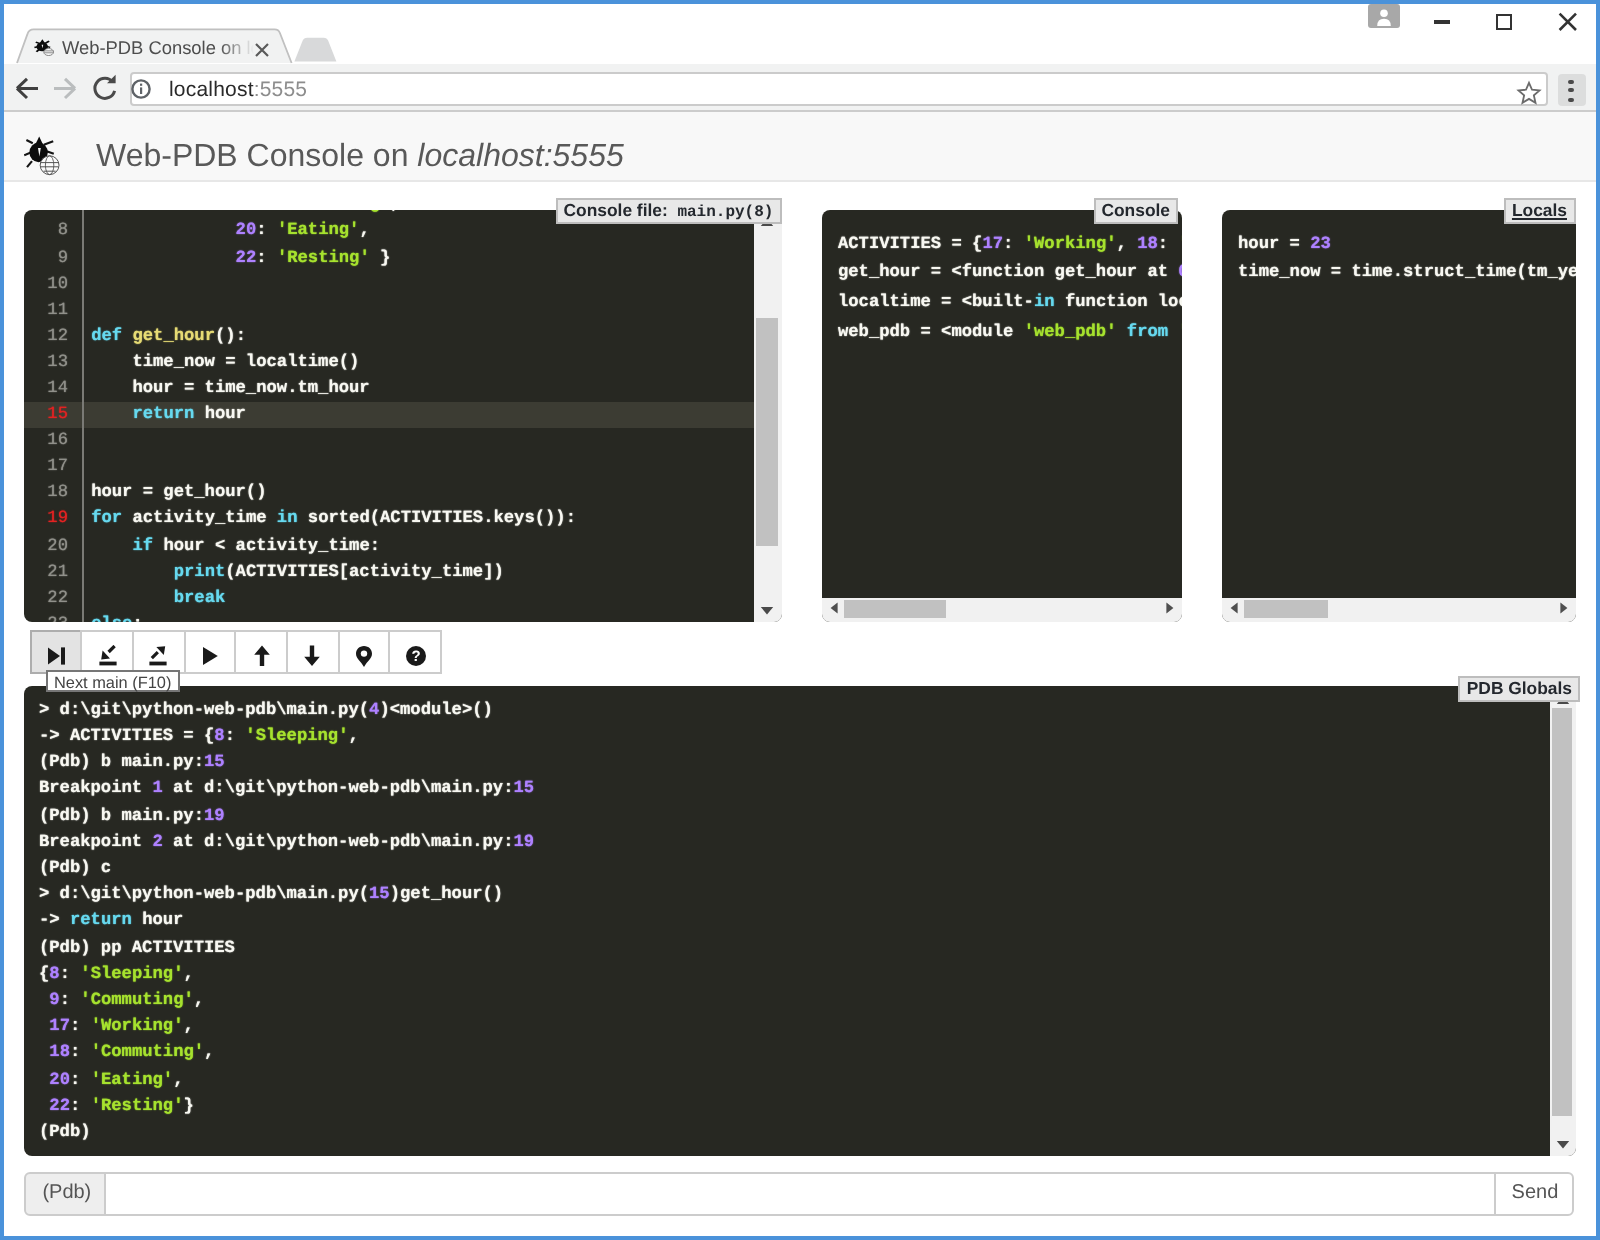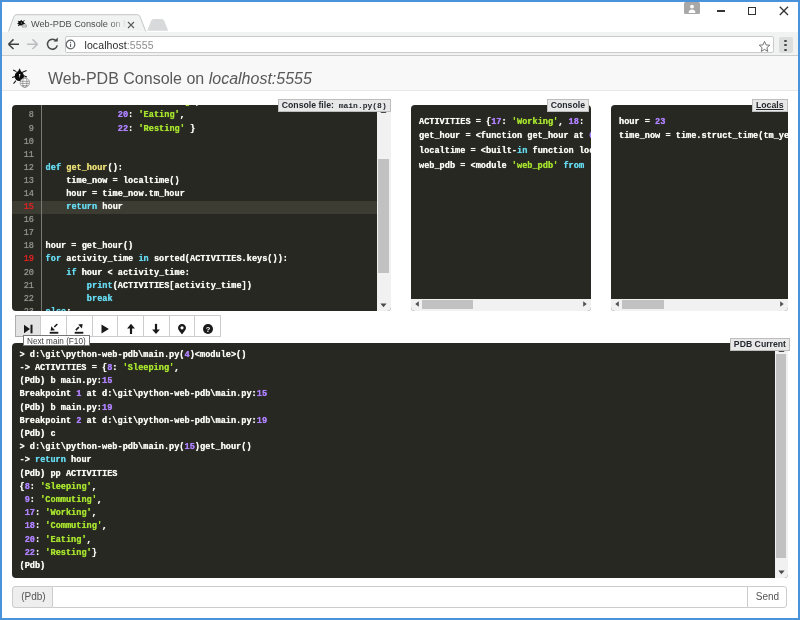--- a/index.html
+++ b/index.html
@@ -227,20 +227,20 @@
     <div id="console" class="mono" style="position:absolute; left:7.3px; top:5.7px; line-height:13.2px;"><div>&gt; d:\git\python-web-pdb\main.py(<span class="n">4</span>)&lt;module&gt;()</div><div>-&gt; ACTIVITIES = {<span class="n">8</span>: <span class="s">'Sleeping'</span>,</div><div>(Pdb) b main.py:<span class="n">15</span></div><div>Breakpoint <span class="n">1</span> at d:\git\python-web-pdb\main.py:<span class="n">15</span></div><div>(Pdb) b main.py:<span class="n">19</span></div><div>Breakpoint <span class="n">2</span> at d:\git\python-web-pdb\main.py:<span class="n">19</span></div><div>(Pdb) c</div><div>&gt; d:\git\python-web-pdb\main.py(<span class="n">15</span>)get_hour()</div><div>-&gt; <span class="k">return</span> hour</div><div>(Pdb) pp ACTIVITIES</div><div>{<span class="n">8</span>: <span class="s">'Sleeping'</span>,</div><div> <span class="n">9</span>: <span class="s">'Commuting'</span>,</div><div> <span class="n">17</span>: <span class="s">'Working'</span>,</div><div> <span class="n">18</span>: <span class="s">'Commuting'</span>,</div><div> <span class="n">20</span>: <span class="s">'Eating'</span>,</div><div> <span class="n">22</span>: <span class="s">'Resting'</span>}</div><div>(Pdb)</div></div>
     <div class="sbv" style="right:0; top:0; width:13px; height:235px;"></div>
     <svg class="abs" style="right:3px; top:4.5px;" width="7" height="4.5" viewBox="0 0 7 4.5">
         <path d="M3.5,0.3 L6.6,4 L0.4,4 Z" fill="#4a4a4a"></path>
       </svg>
     <svg class="abs" style="right:3px; top:227px;" width="7" height="4.5" viewBox="0 0 7 4.5">
         <path d="M3.5,4.2 L6.6,0.5 L0.4,0.5 Z" fill="#4a4a4a"></path>
       </svg>
     <div class="sbthumb" style="right:1.5px; top:11px; width:10px; height:204px;"></div>
   </div>
-  <div class="lbl" id="lblconsole" style="right:10px; top:338px;"><b>PDB Current</b></div>
+  <div class="lbl" id="lblconsole" style="right:10px; top:338px;"><b>PDB Globals</b></div>
 
   <div class="igrp">
     <div class="iaddon">(Pdb)</div>
     <div class="ifield"></div>
     <div class="isend">Send</div>
   </div>
 </div>
 
 </body></html>

